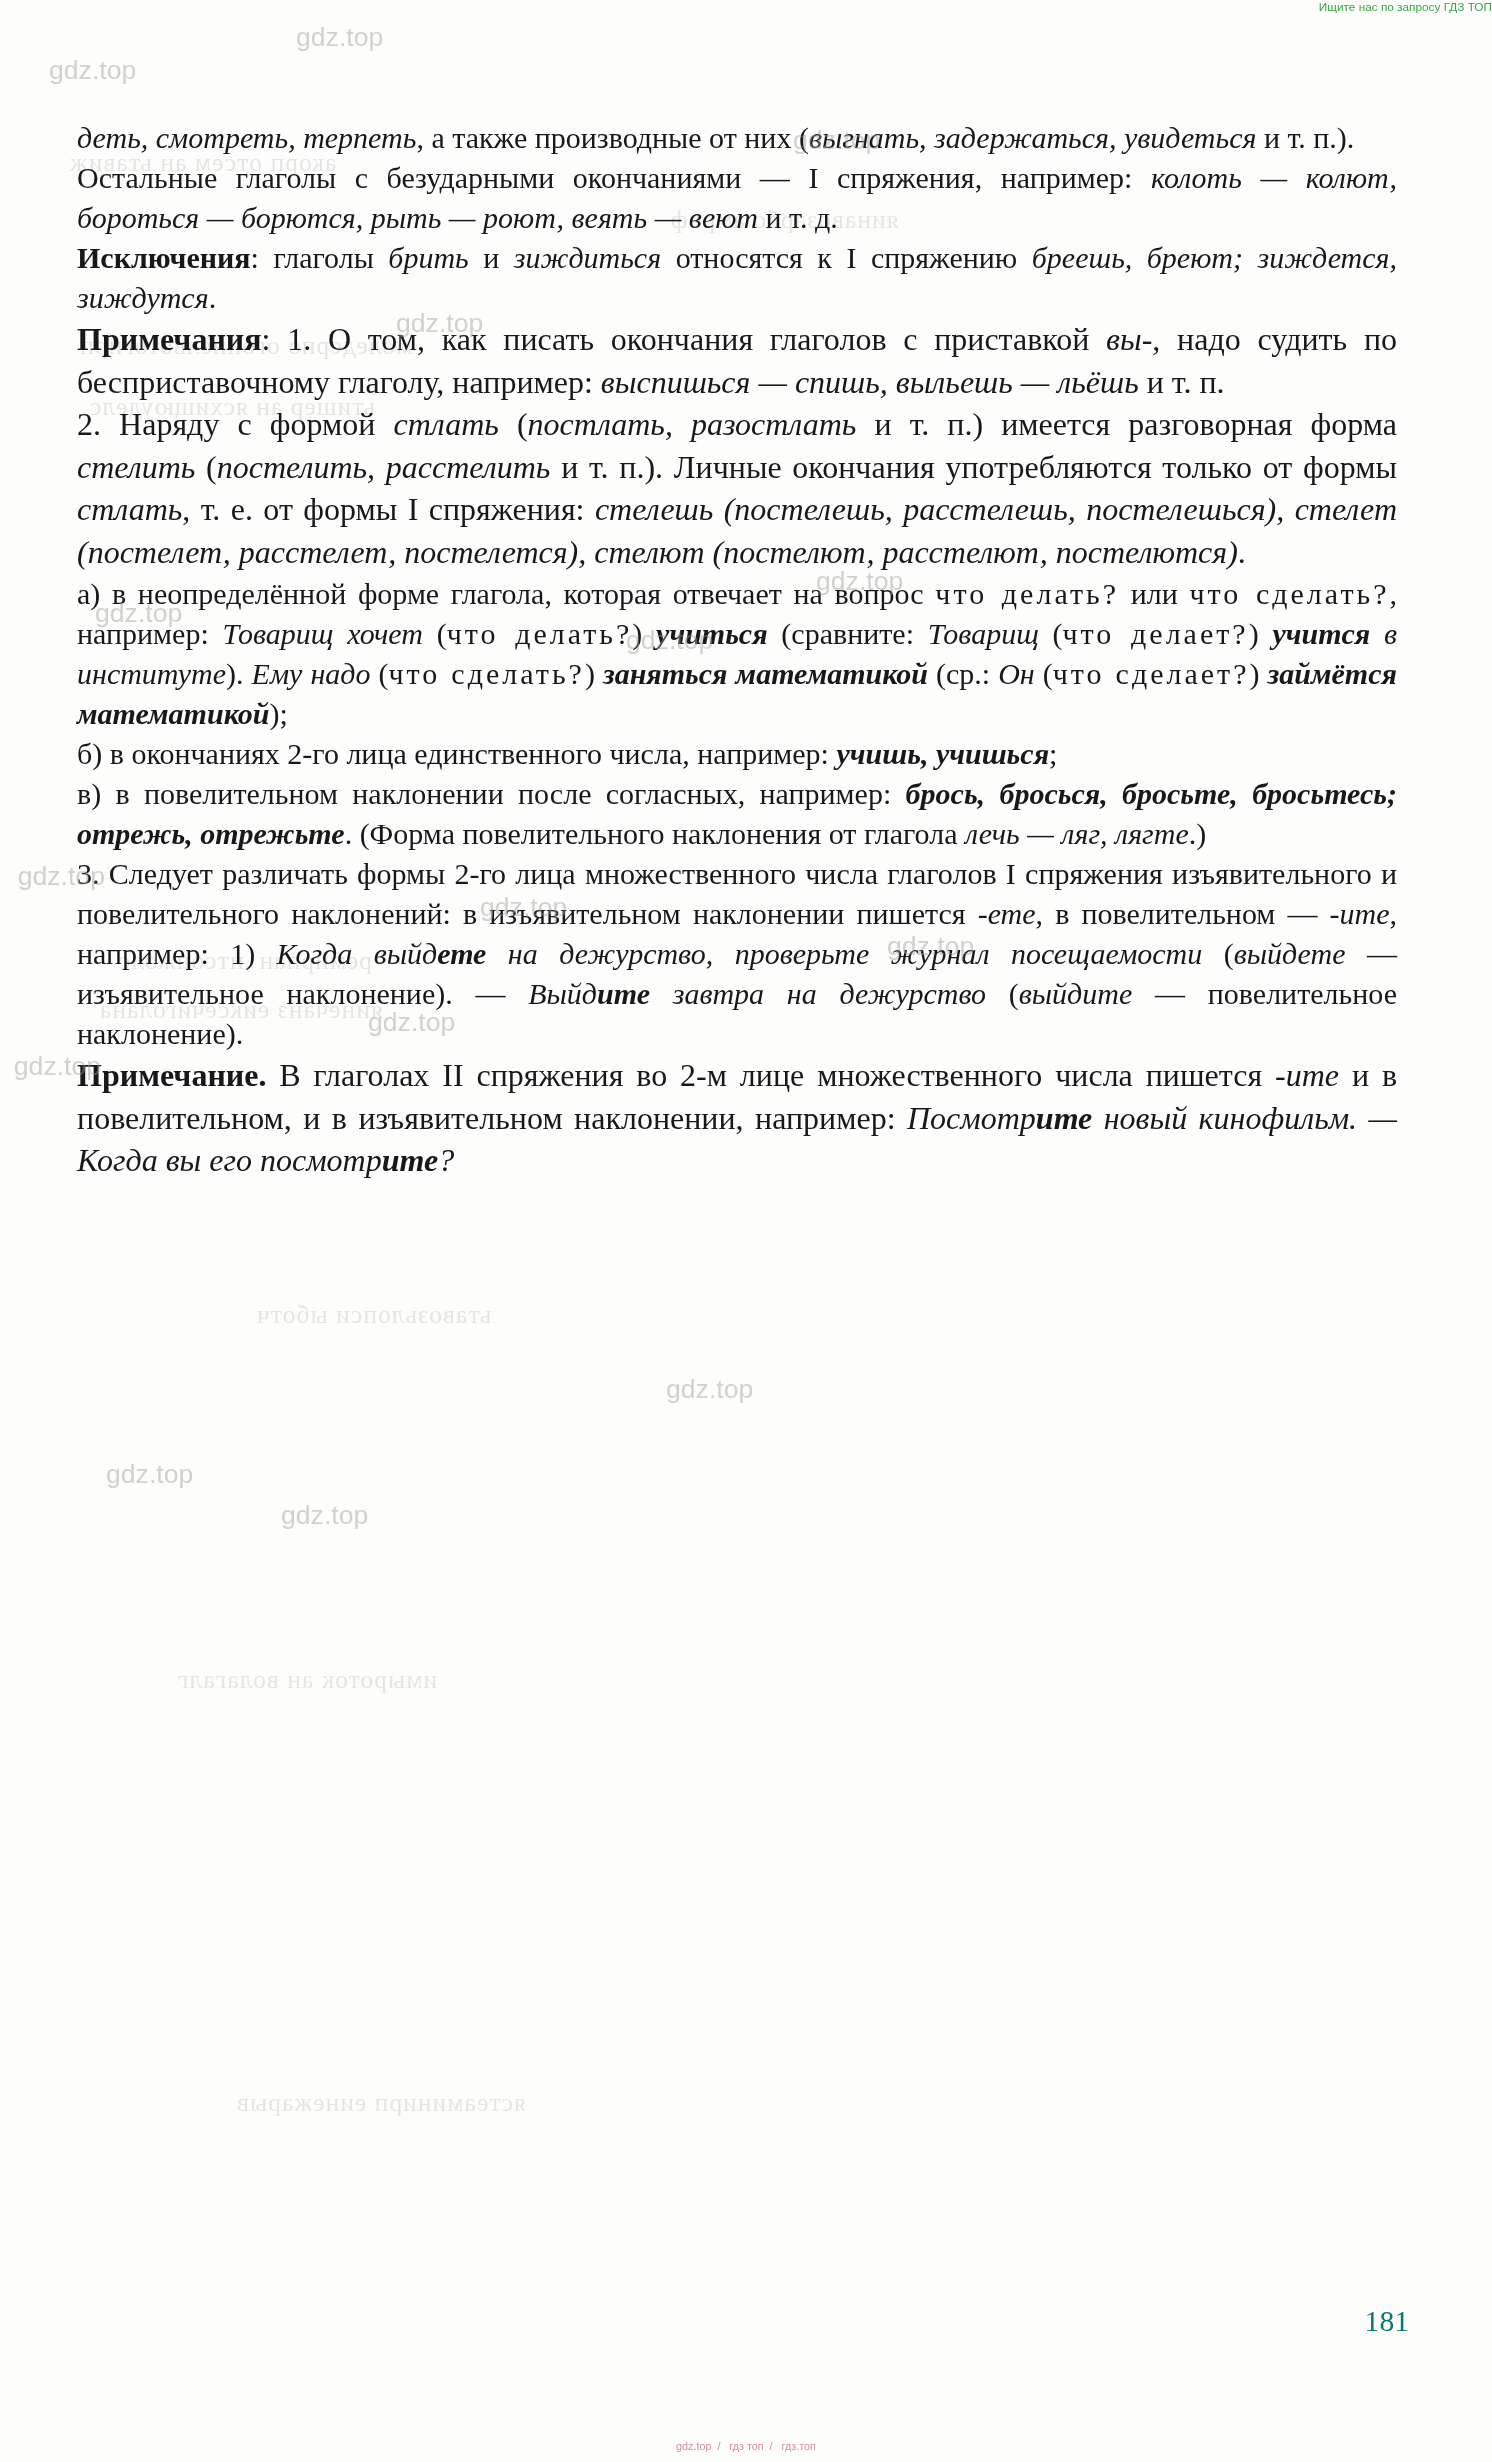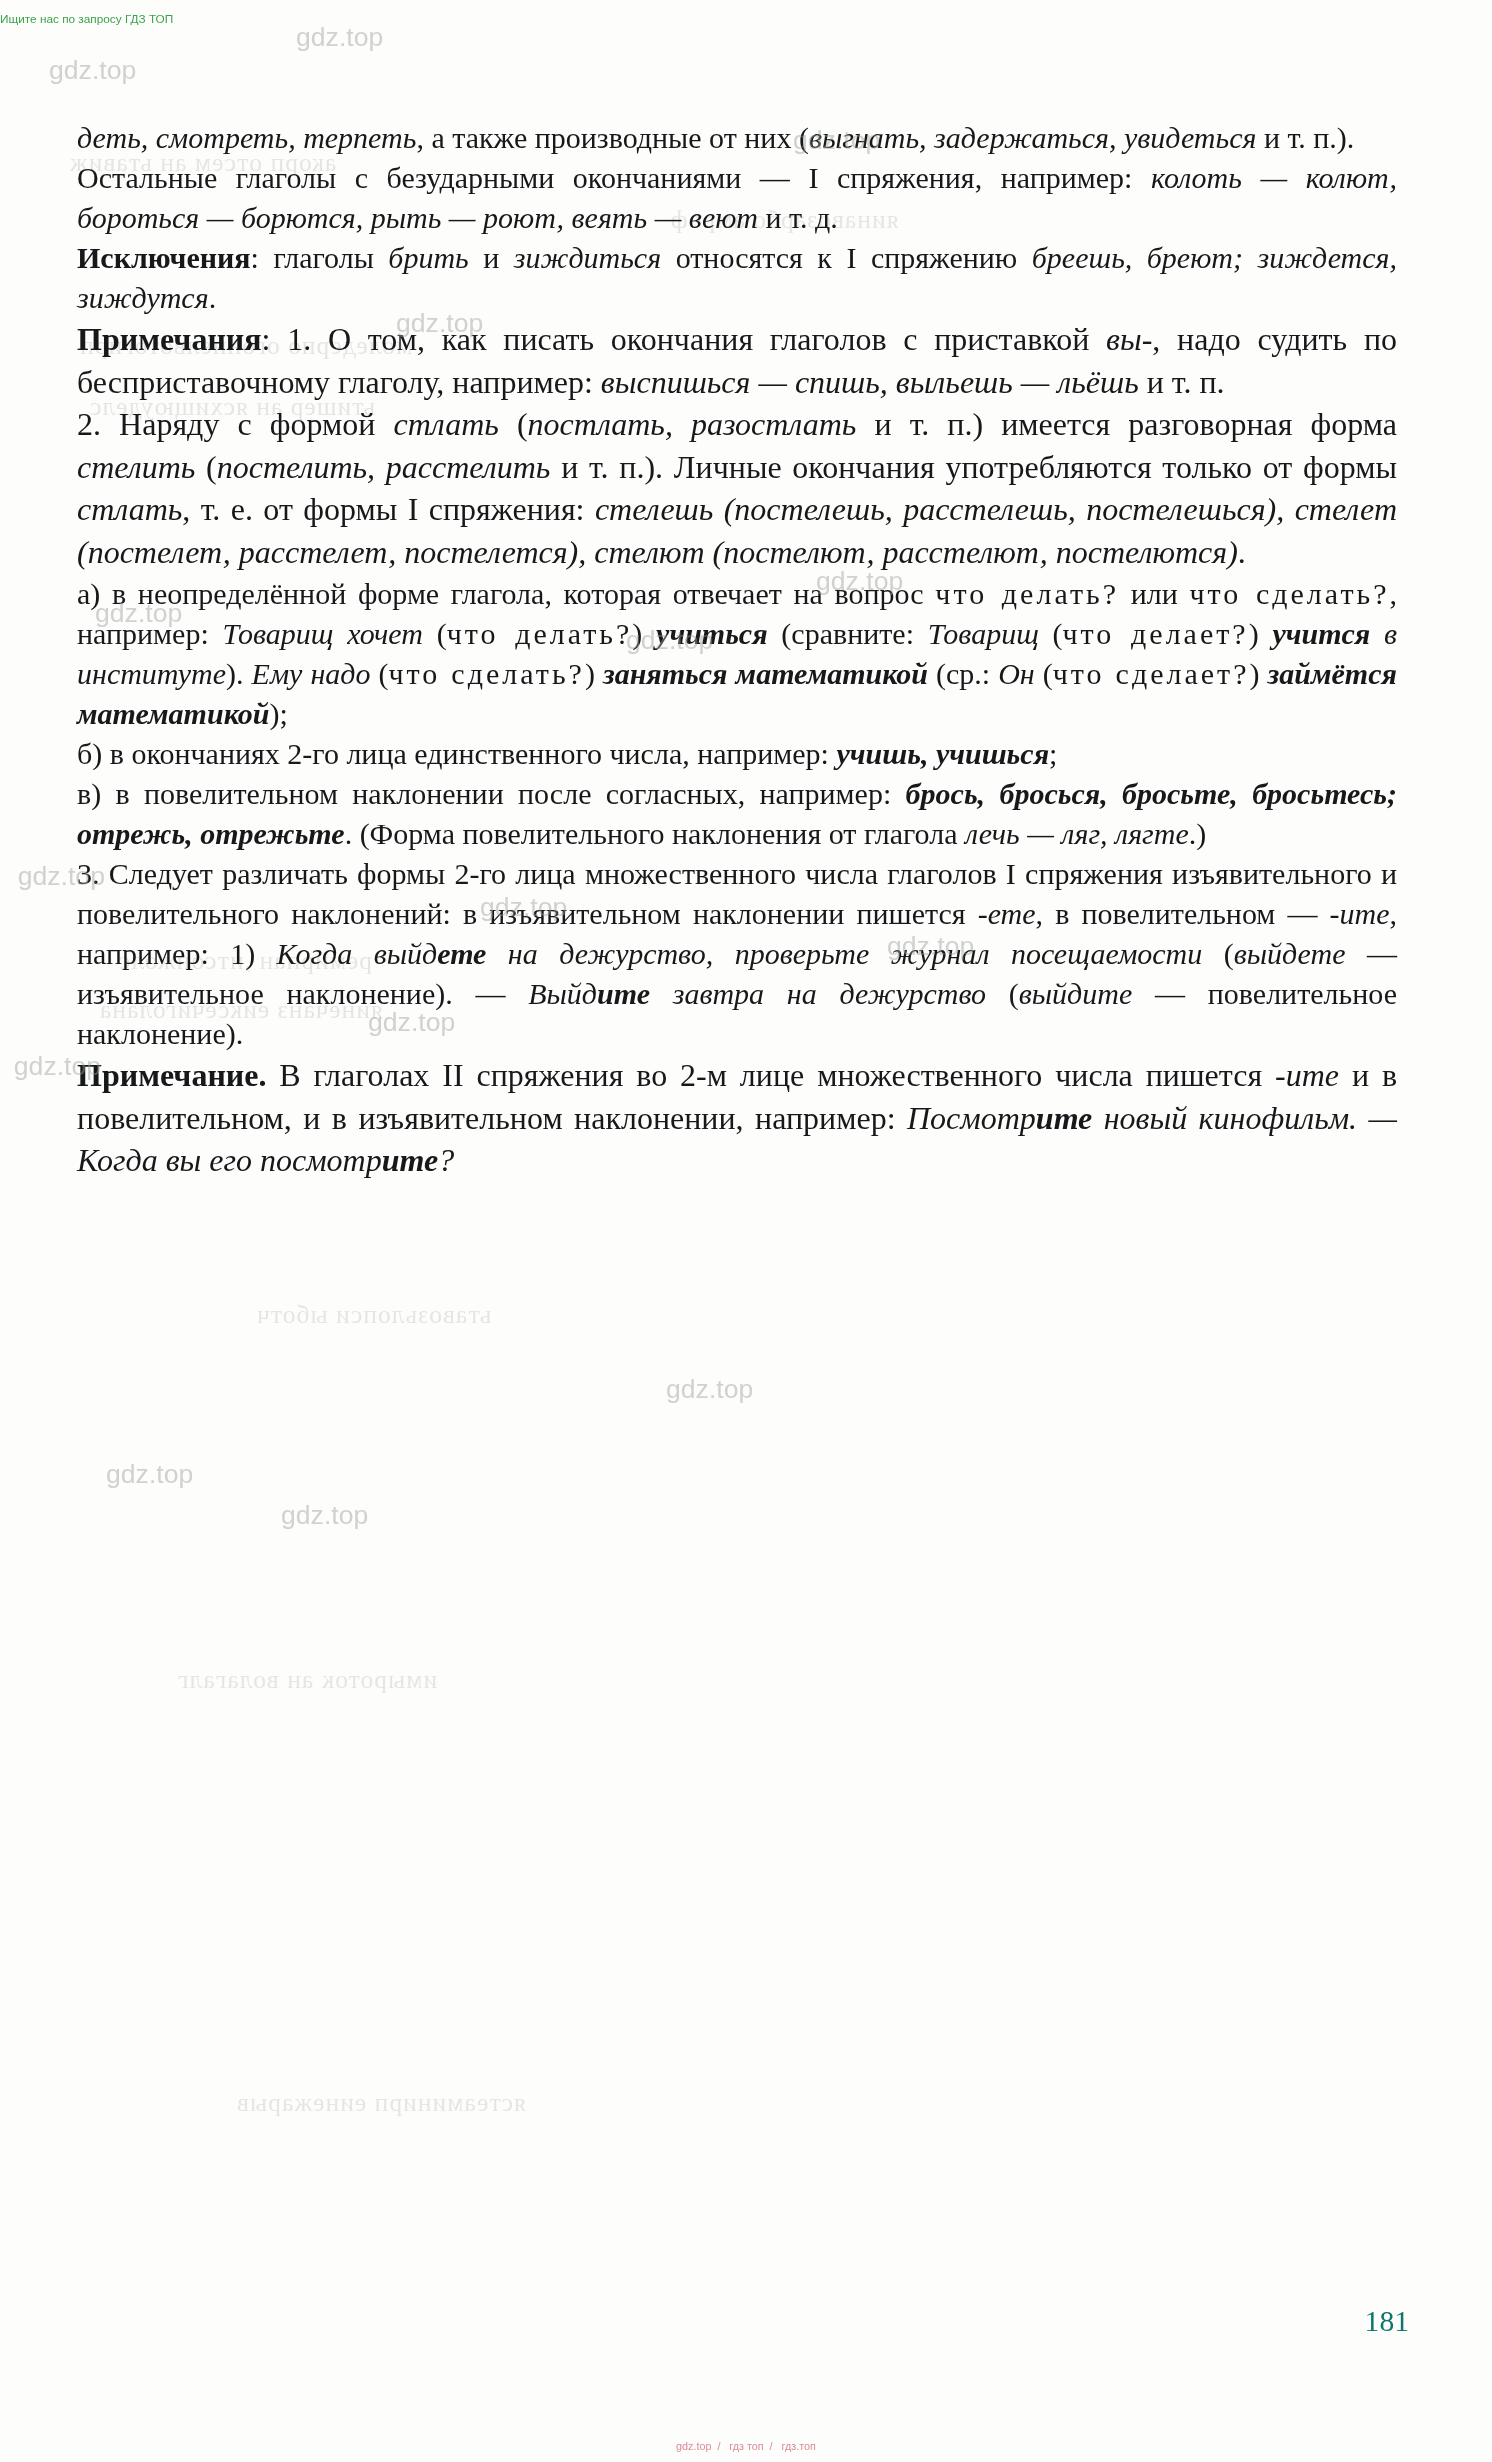--- a/index.html
+++ b/index.html
@@ -30,24 +30,24 @@
     font-size: 25.6px;
     letter-spacing: 1px;
     white-space: nowrap;
     transform: scaleX(-1);
     pointer-events: none;
     user-select: none;
   }
 
   .topbar {
     position: absolute;
-    top: 12px;
+    top: 0;
     left: 0;
     width: 100%;
-    text-align: left;
+    text-align: right;
     font-family: "Liberation Sans", sans-serif;
     font-size: 11.8px;
     color: #3aa34a;
   }
 
   .bottombar {
     position: absolute;
     bottom: 11px;
     left: 0;
     width: 100%;

